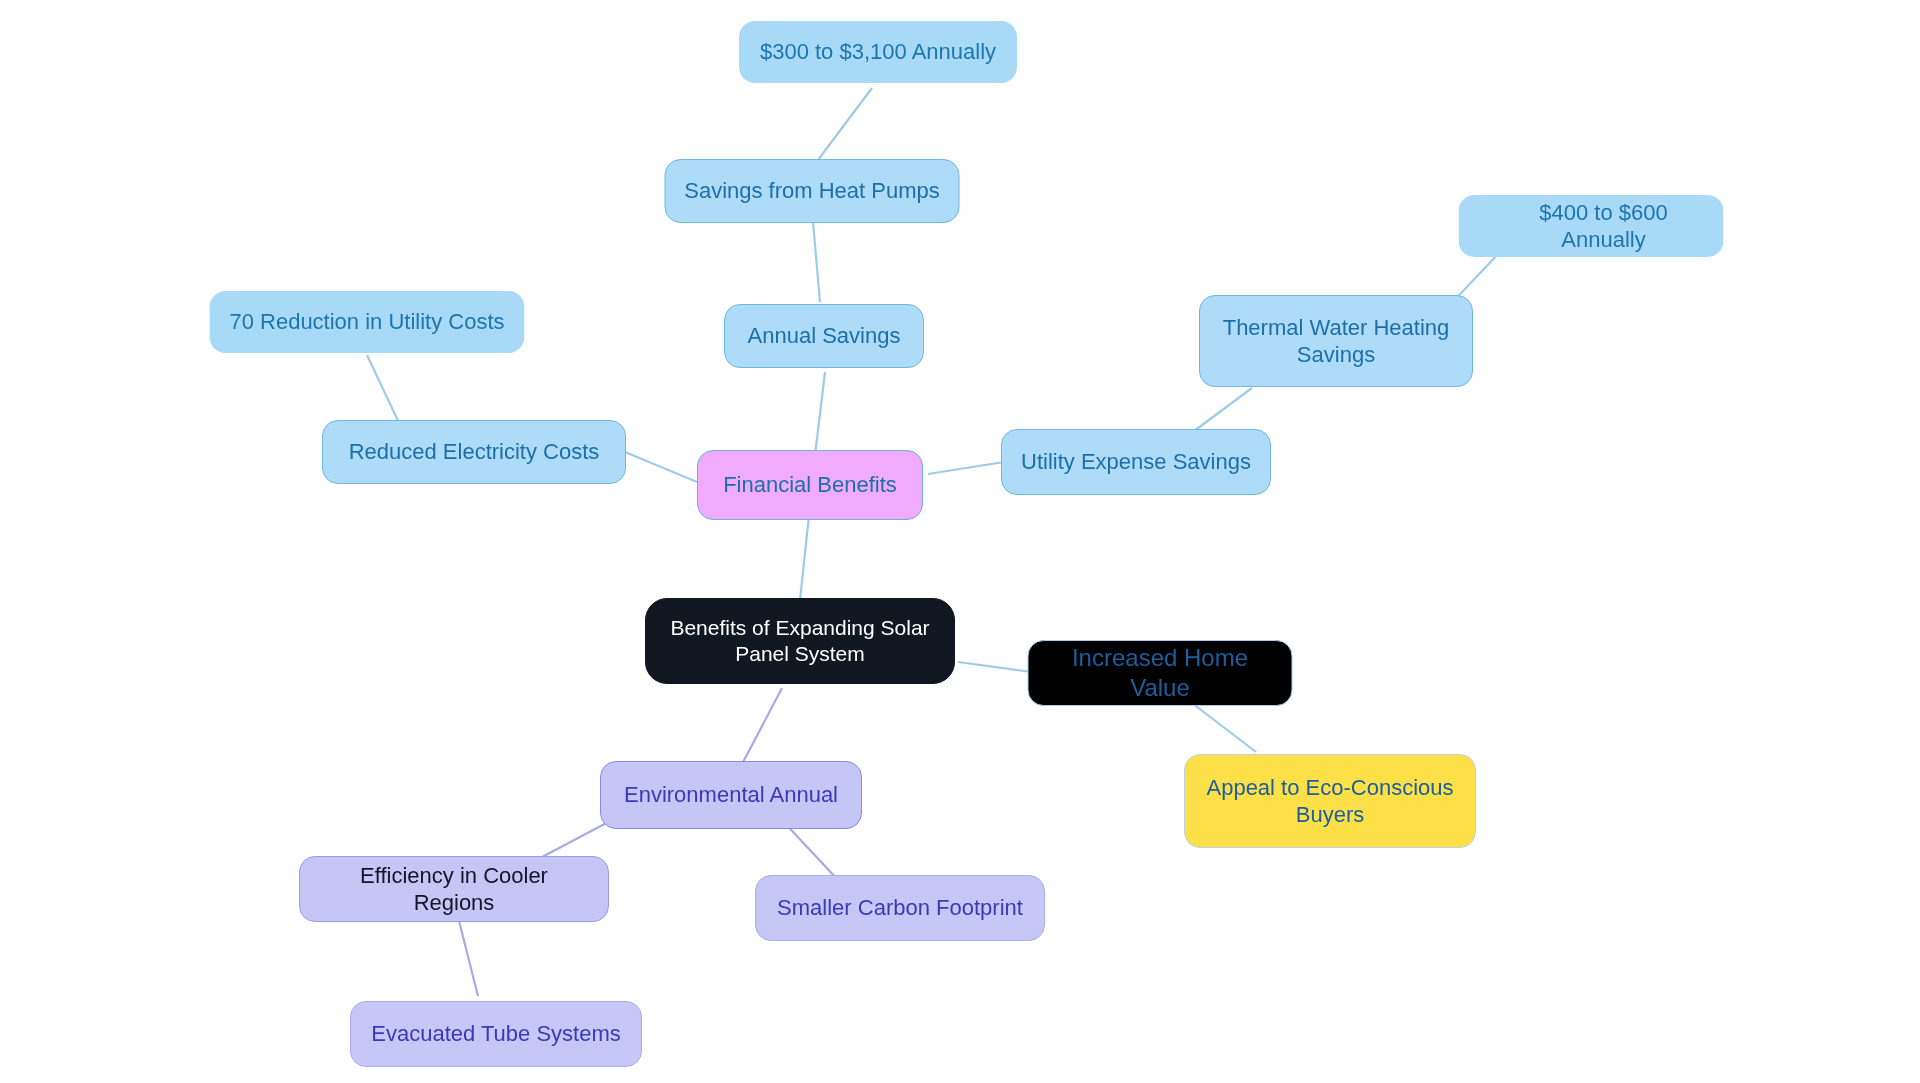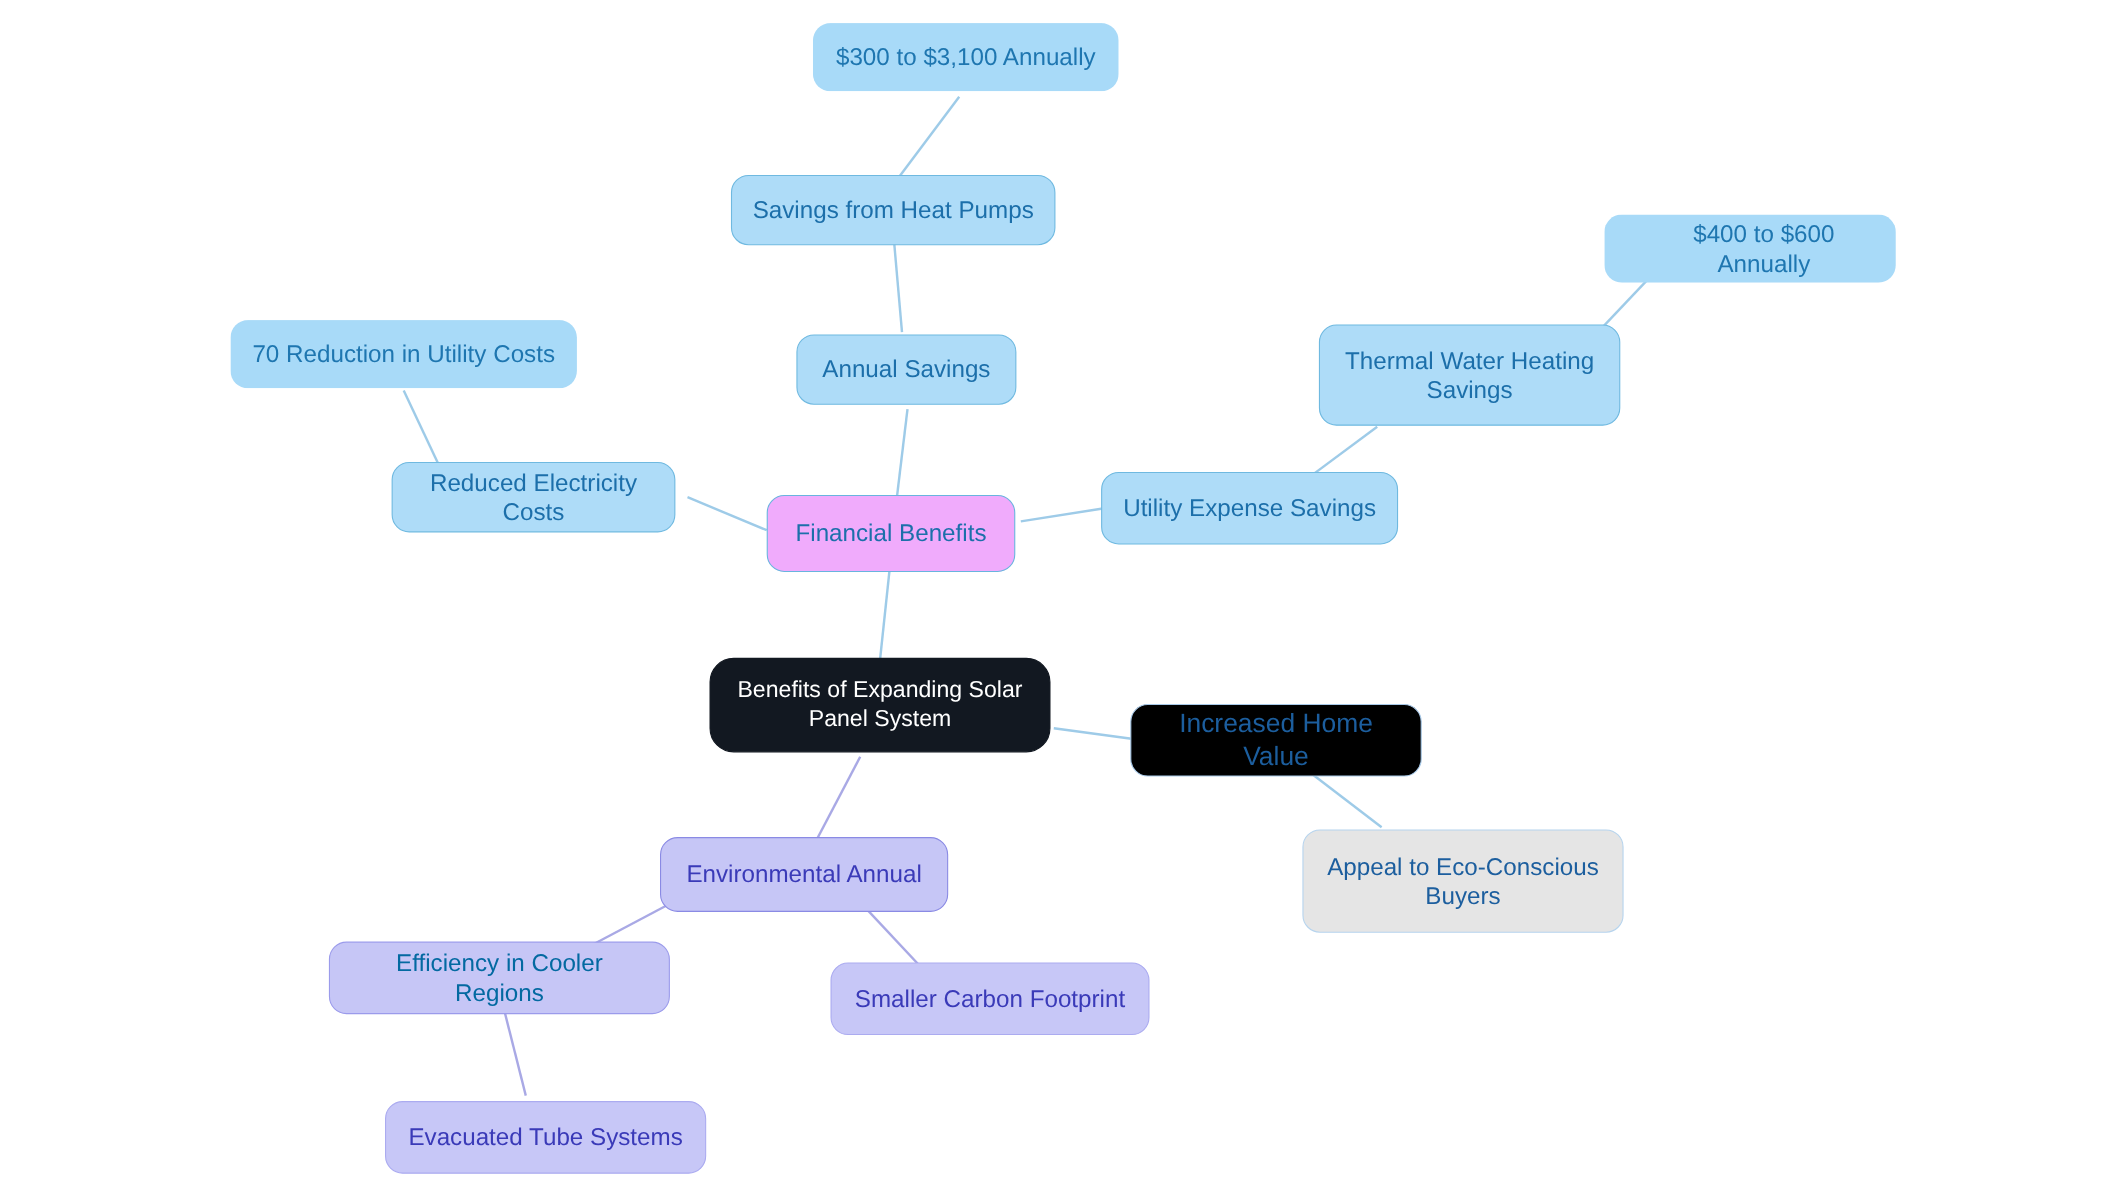--- a/index.html
+++ b/index.html
@@ -67,36 +67,36 @@
     font-size: 22px;
   }
   
   .node.pale-blue {
     background: #000000;
     border: 1.3px solid #A8C9E8;
     color: #1C5E9E;
     font-size: 24px;
   }
   .node.pale-blue-leaf {
-    background: #e5e5e5;
+    background: #fde047;
     border: 1.3px solid #B6D4EE;
     color: #1C5E9E;
     font-size: 22px;
   }
   
   .node.purple-branch {
     background: #C6C6F6;
     border: 1.3px solid #8A8AE4;
     color: #3A3AB8;
     font-size: 22px;
   }
   .node.purple-child {
     background: #C6C6F6;
     border: 1.3px solid #9B9BEB;
-    color: #0369a1;
+    color: #0f172a;
     font-size: 22px;
   }
   .node.purple-leaf {
     background: #C7C7F7;
     border: 1.3px solid #ABABF0;
     color: #3A3AB8;
     font-size: 22px;
   }
 </style>
 </head>
@@ -138,21 +138,21 @@
   </svg>
 
   <div class="node blue-leaf" style="left:878px; top:52px; width:278px; height:62px;">$300 to $3,100 Annually</div>
 
   <div class="node blue-child" style="left:812px; top:191px; width:295px; height:64px;">Savings from Heat Pumps</div>
 
   <div class="node blue-child" style="left:824px; top:336px; width:200px; height:64px;">Annual Savings</div>
 
   <div class="node blue-leaf" style="left:367px; top:322px; width:315px; height:62px;">70 Reduction in Utility Costs</div>
 
-  <div class="node blue-child" style="left:485px; top:452px; width:258px; height:64px;">Reduced Electricity Costs</div>
+  <div class="node blue-child" style="left:474px; top:452px; width:304px; height:64px;">Reduced Electricity Costs</div>
 
   <div class="node blue-branch" style="left:810px; top:485px; width:226px; height:70px;">Financial Benefits</div>
 
   <div class="node blue-child" style="left:1136px; top:462px; width:270px; height:66px;">Utility Expense Savings</div>
 
   <div class="node blue-child" style="left:1336px; top:341px; width:274px; height:92px;">Thermal Water Heating Savings</div>
 
   <div class="node blue-leaf" style="left:1591px; top:226px; width:265px; height:62px;padding-left:43px;">$400 to $600 Annually</div>
 
   <div class="node root" style="left:800px; top:641px; width:310px; height:86px;">Benefits of Expanding Solar Panel System</div>

